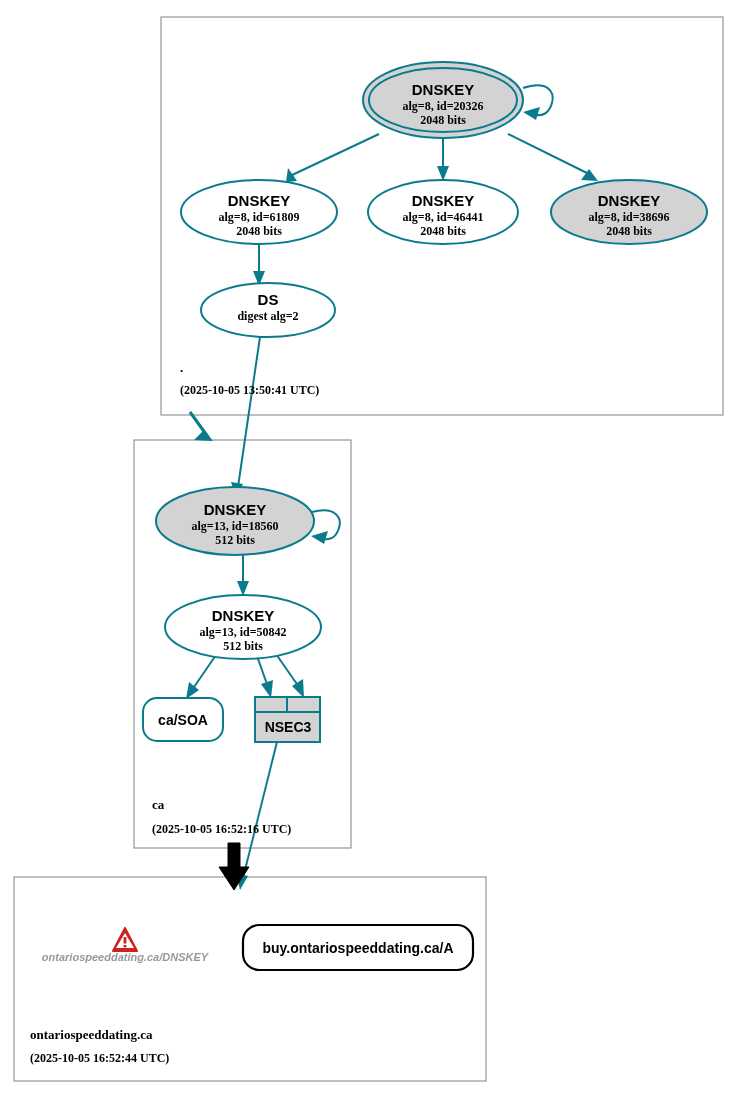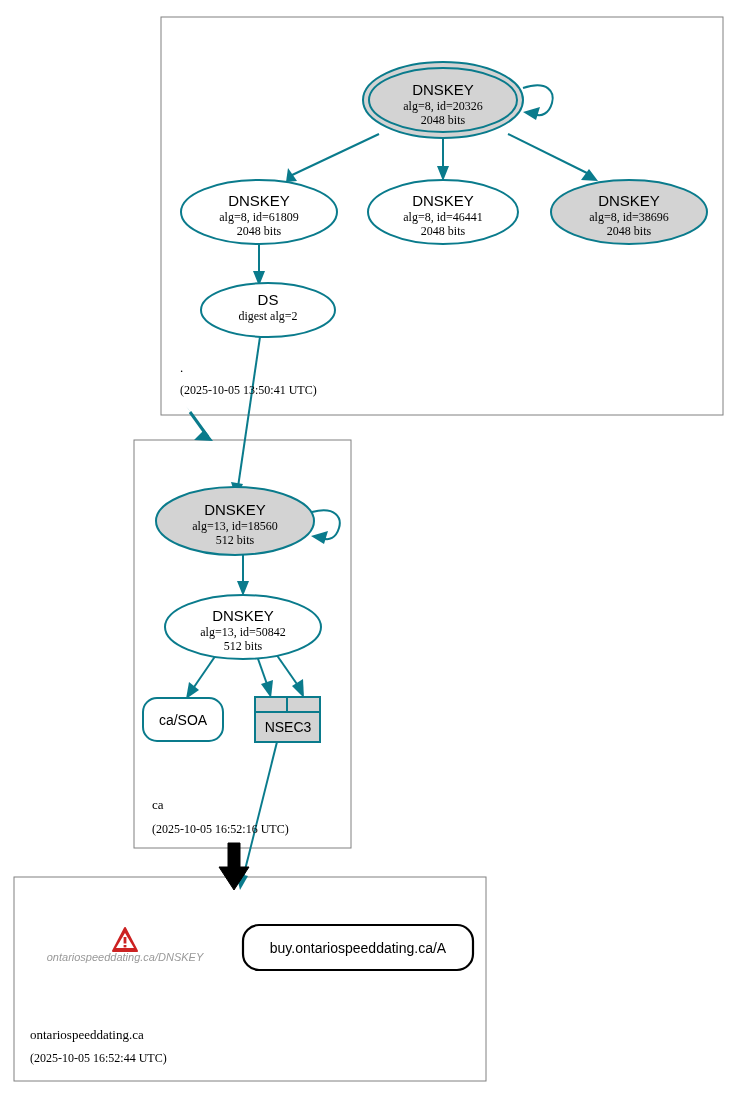--- a/index.html
+++ b/index.html
@@ -12,20 +12,21 @@
     height: 1094px;
     position: relative;
     font-family: "Liberation Serif", serif;
     overflow: hidden;
   }
   #stage {
     position: absolute;
     left: 0; top: 0;
     width: 737px;
     height: 862px;
+    font-weight: bold;
   }
   svg.graph {
     position: absolute;
     left: 0; top: 0;
     width: 737px;
     height: 1094px;
   }
   .zone-box {
     fill: none;
     stroke: #808080;

